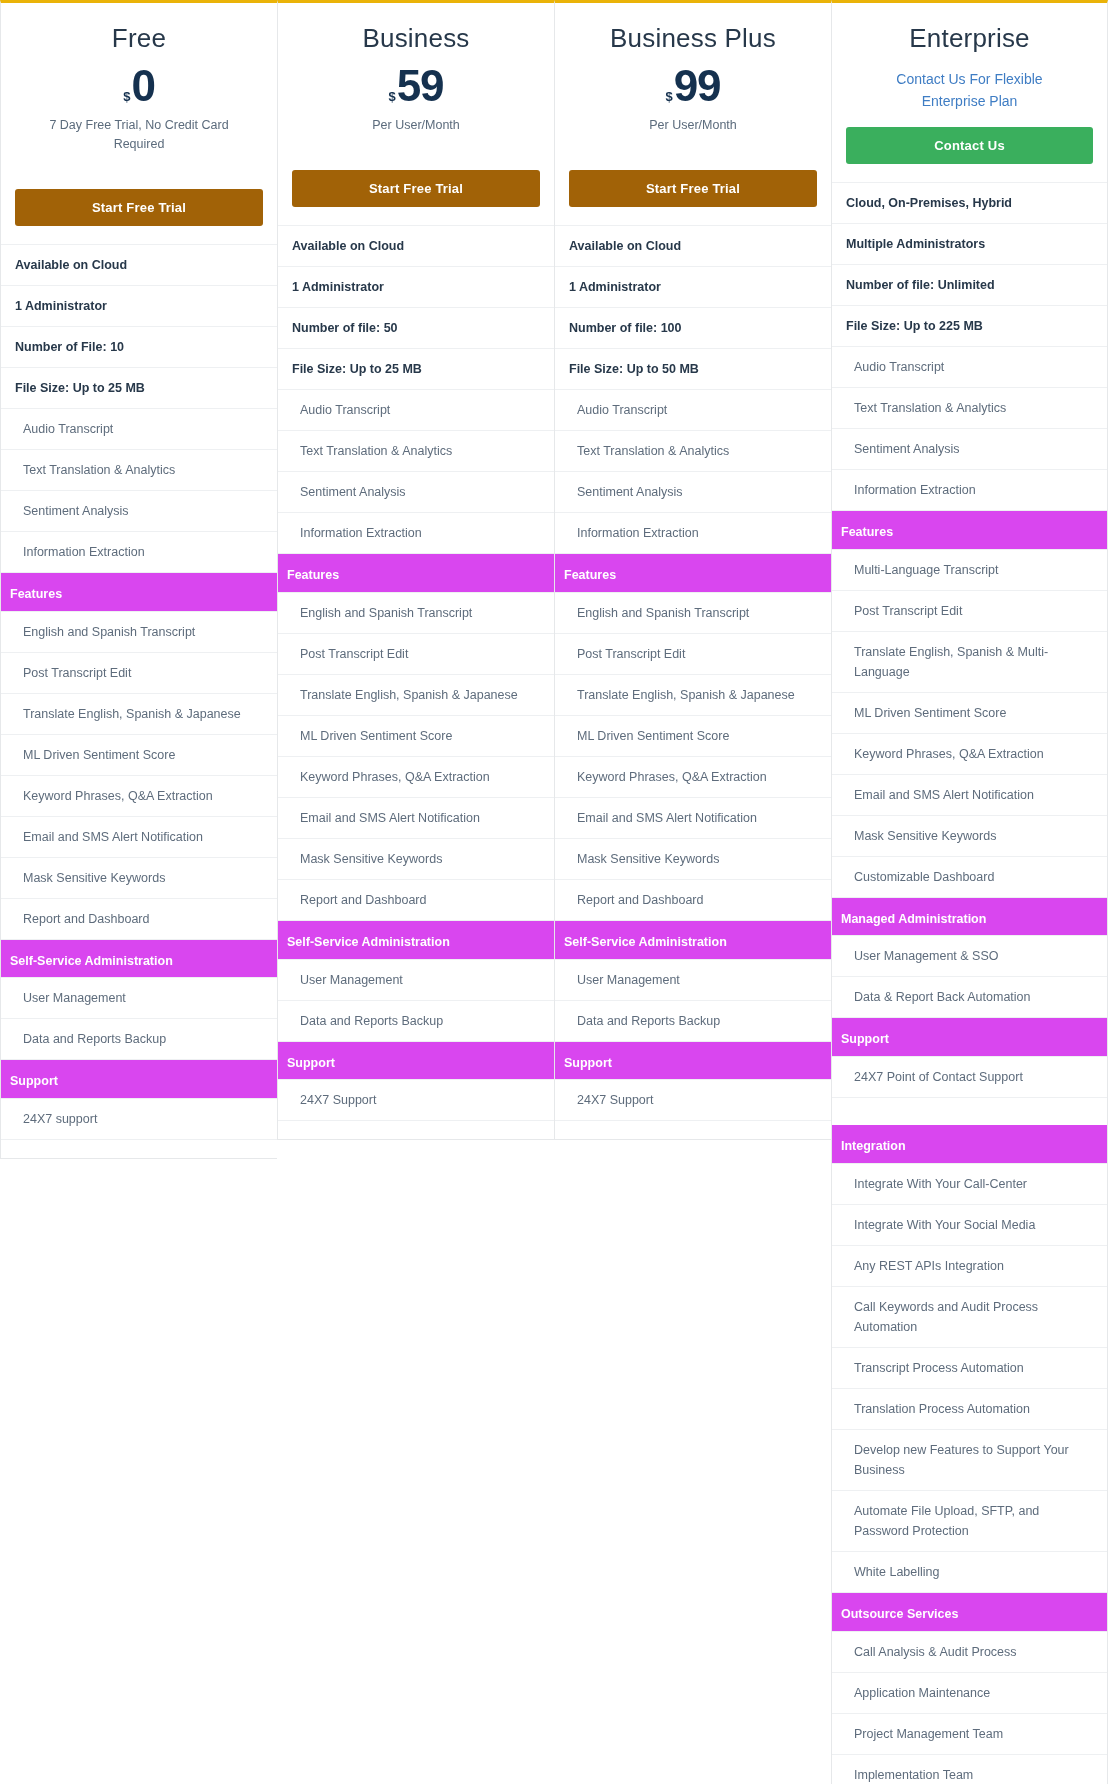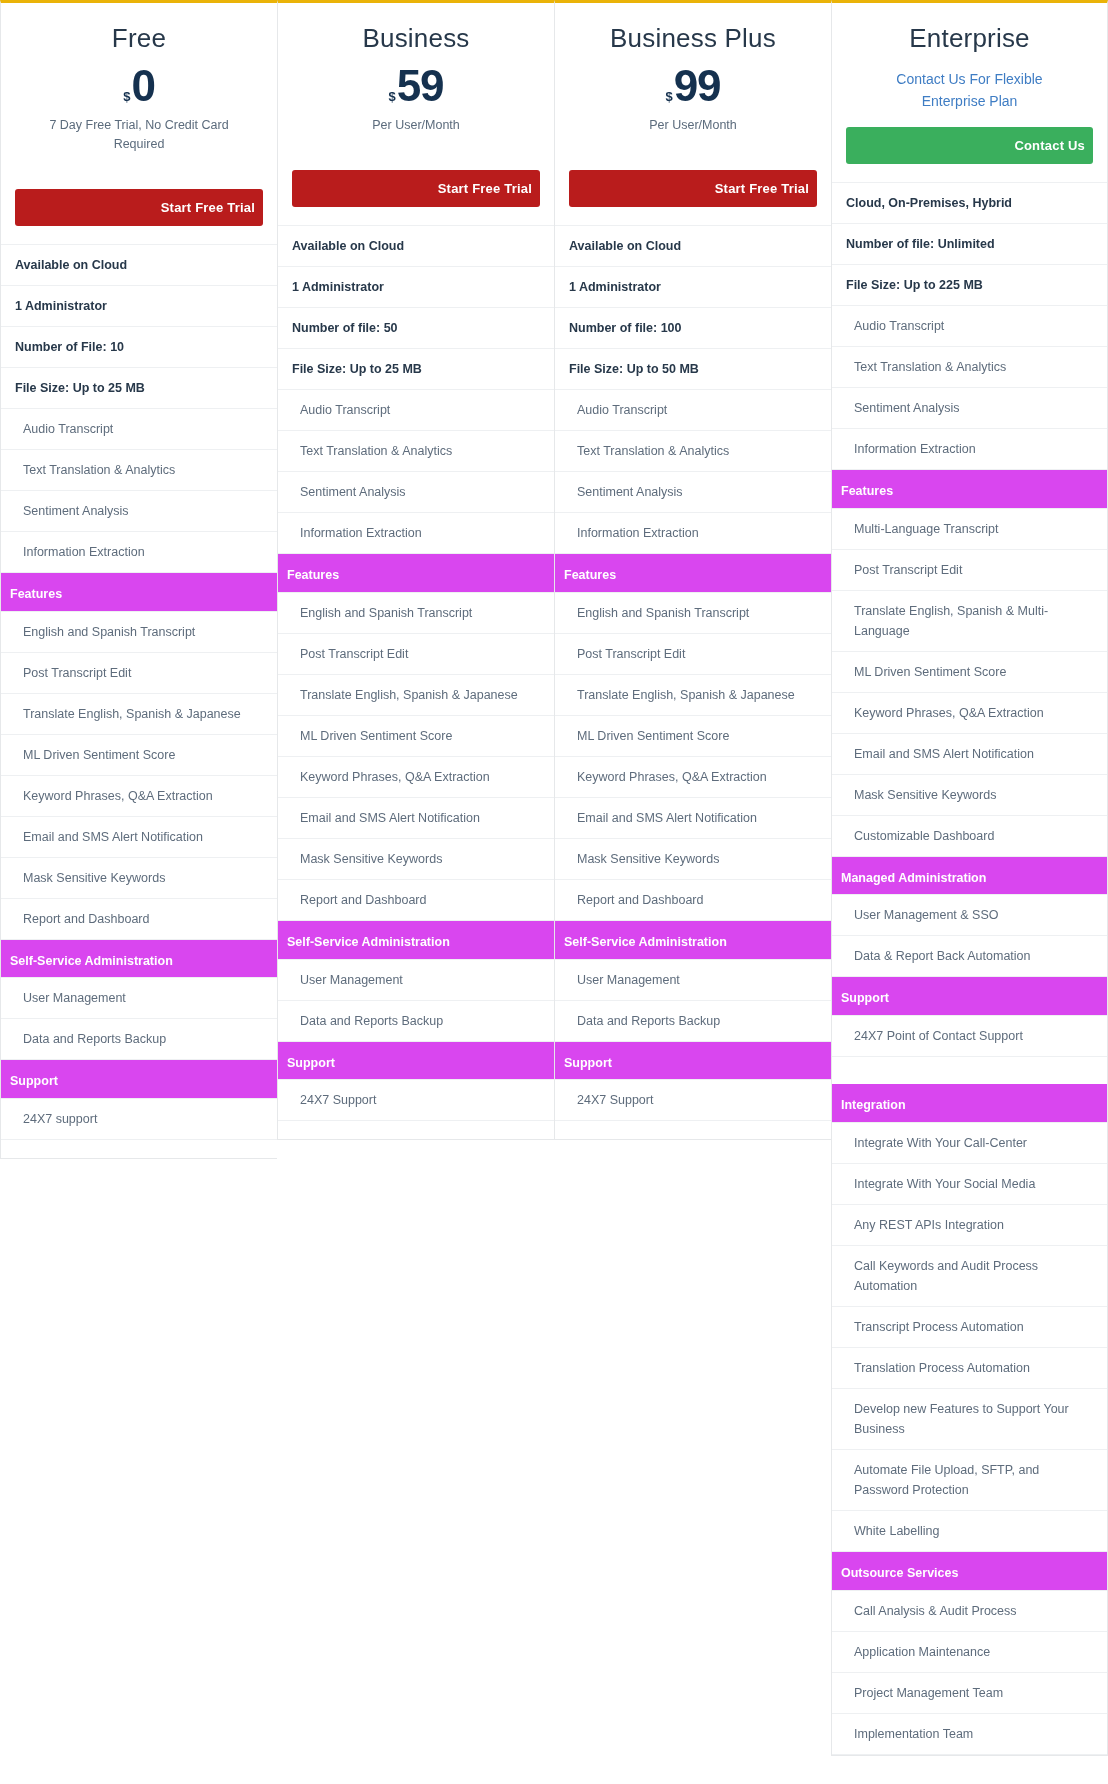--- a/index.html
+++ b/index.html
@@ -82,23 +82,22 @@
     margin-top: 14px;
     padding: 11px 8px;
     border: none;
     border-radius: 3px;
     font-size: 13px;
     font-weight: 700;
     color: #ffffff;
     cursor: pointer;
     font-family: "Liberation Sans", sans-serif;
     letter-spacing: .2px;
-    text-align: right;
-  }
-  .cta-blue { background: #b91c1c; margin-top: 34px; }
+  }
+  .cta-blue { background: #a16207; margin-top: 34px; }
   .cta-green { background: #3aaf5d; }
 
   
   .feat-row {
     padding: 10px 14px 10px 22px;
     font-size: 12.5px;
     line-height: 1.6;
     color: #5e6c7c;
     border-bottom: 1px solid #eef0f2;
     min-height: 33px;
@@ -231,20 +230,21 @@
       <div class="feat-row">24X7 Support</div>
       <div class="col-tail"></div>
     </div>
     <div class="plan-col">
       <div class="plan-head">
         <div class="plan-name">Enterprise</div>
         <a class="plan-contact-note" style="display: block; text-decoration: none;">Contact Us For Flexible Enterprise Plan</a>
         <button class="plan-cta cta-green">Contact Us</button>
       </div>
       <div class="feat-row bold">Cloud, On-Premises, Hybrid</div>
+      <div class="feat-row bold">Multiple Administrators</div>
       <div class="feat-row bold">Number of file: Unlimited</div>
       <div class="feat-row bold">File Size: Up to 225 MB</div>
       <div class="feat-row">Audio Transcript</div>
       <div class="feat-row">Text Translation &amp; Analytics</div>
       <div class="feat-row">Sentiment Analysis</div>
       <div class="feat-row">Information Extraction</div>
       <div class="sec-head">Features</div>
       <div class="feat-row">Multi-Language Transcript</div>
       <div class="feat-row">Post Transcript Edit</div>
       <div class="feat-row tall">Translate English, Spanish &amp; Multi-Language</div>

